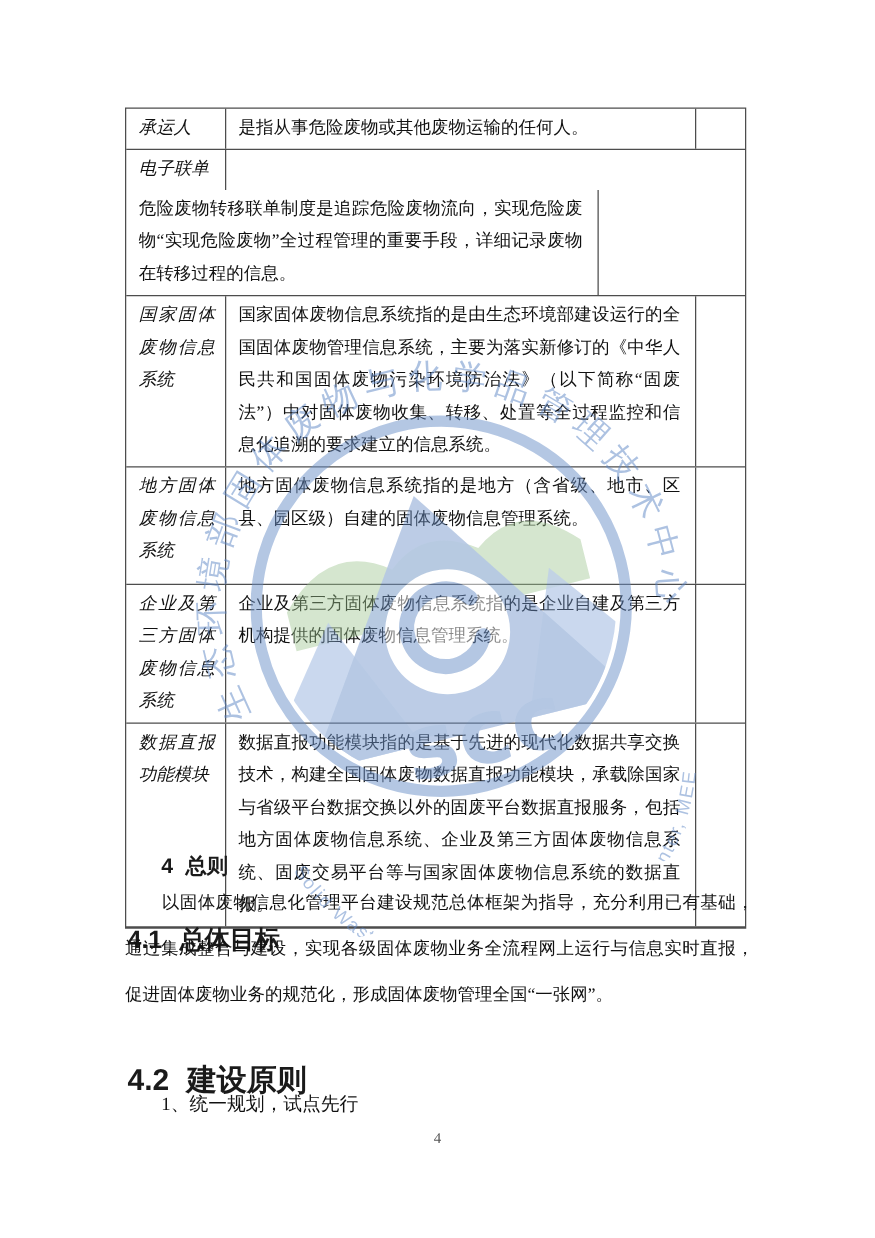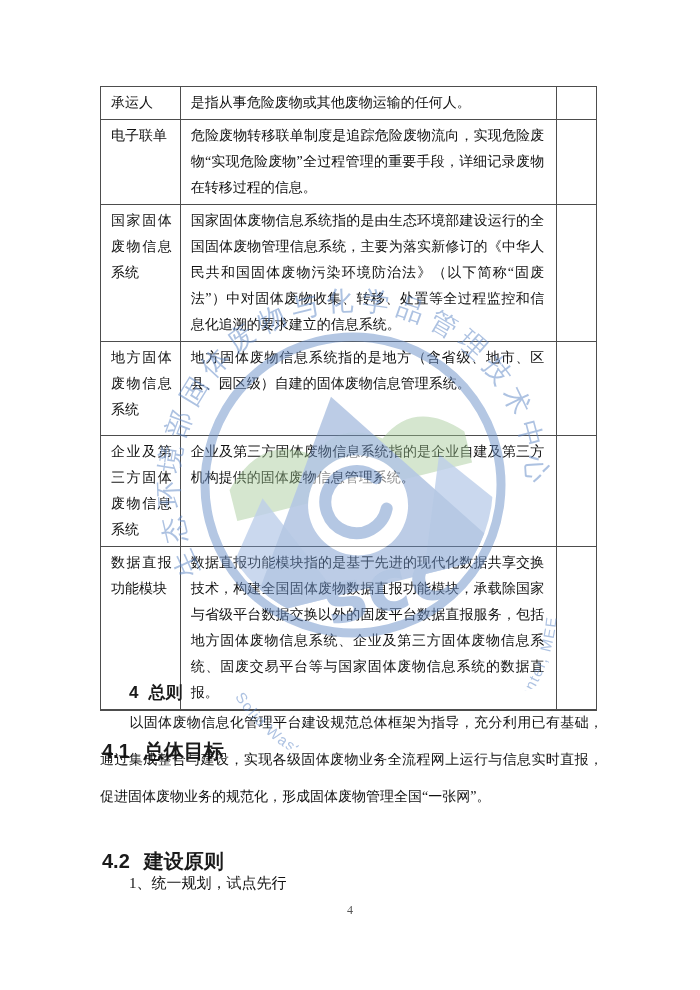--- a/index.html
+++ b/index.html
@@ -12,47 +12,47 @@
   .terms-table {
     position:absolute; left:100px; top:86px; width:497px;
     border:1px solid #4d4d4d; border-bottom-width:2px;
     box-sizing:border-box; background:transparent;
   }
   .t-row { display:flex; border-bottom:1px solid #4d4d4d; }
   .t-row:last-child { border-bottom:none; }
   .cell-term {
     width:80px; box-sizing:border-box; border-right:1px solid #4d4d4d;
     padding:3px 8px 3px 10px; font-size:14px; line-height:26px;
-    text-align:justify; color:#111;
+    text-align:justify; color:#111;font-style:italic;
   }
   .cell-def {
     width:378px; box-sizing:border-box; border-right:1px solid #4d4d4d;
     padding:3px 12px 3px 10px; font-size:14px; line-height:26px;
     text-align:justify; color:#111;
   }
   .cell-note { width:39px; box-sizing:border-box; }
   .t-row:nth-child(1) { min-height:30px; }
-  .t-row:nth-child(2) { min-height:84px; }
+  .t-row:nth-child(2) { min-height:84px;flex-direction:column; }
   .t-row:nth-child(3) { min-height:131px; }
   .t-row:nth-child(4) { min-height:93px; }
   .t-row:nth-child(5) { min-height:107px; }
   .t-row:nth-child(6) { min-height:138px; }
 
   
   .h-small {
     position:absolute; left:129px; top:681px;
     font-family:"Liberation Sans", sans-serif; font-weight:bold; font-size:17px;
   }
   .h-41 {
     position:absolute; left:102px; top:711px;
     font-family:"Liberation Sans", sans-serif; font-weight:bold; font-size:20px;margin-top:27px;
   }
   .h-42 {
     position:absolute; left:102px; top:848px;
-    font-family:"Liberation Sans", sans-serif; font-weight:bold; font-size:20px;text-align:center;
+    font-family:"Liberation Sans", sans-serif; font-weight:bold; font-size:24px;text-align:center;
   }
   .h-num { display:inline-block; margin-right:14px; }
   .h-small .h-num { margin-right:10px; }
 
   .para-41 {
     position:absolute; left:100px; top:704px; width:503px;
     font-size:14px; line-height:37px; text-align:justify;
     text-indent:2.1em; color:#111;
   }
   .principle-item {

